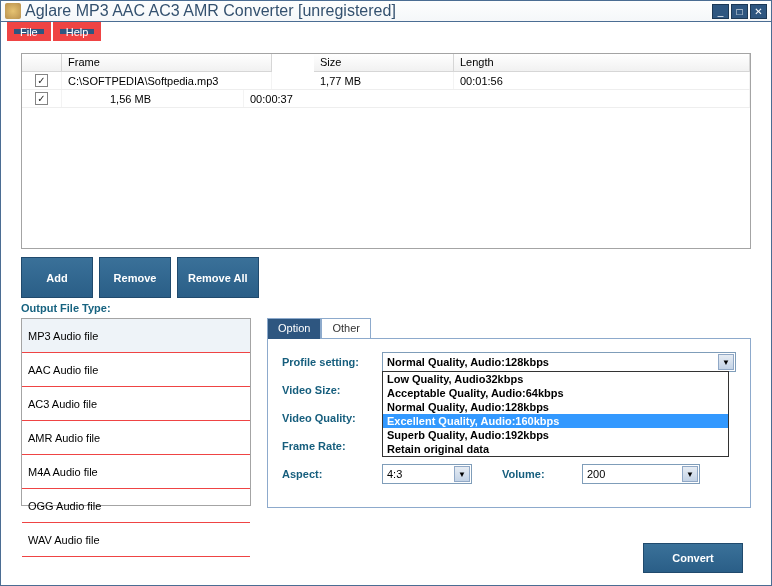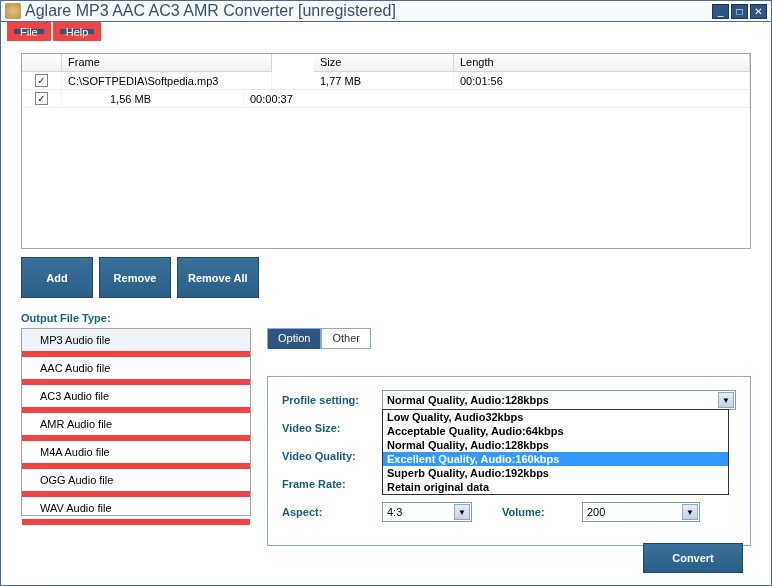--- a/index.html
+++ b/index.html
@@ -23,32 +23,32 @@
 .col.chk { width: 40px; justify-content: center; }
 .col.nm { width: 210px; }
 .col.sz { width: 140px; margin-left: 42px; }
 .col.ln { flex: 1; }
 .chkbox { width: 13px; height: 13px; border: 1px solid #848484; display: flex; align-items: center; justify-content: center; font-size: 10px; color: #282828; }
 
 .btn-row { margin-top: 8px; display: flex; gap: 6px; }
 .btn { min-width: 72px; height: 41px; background: linear-gradient(#3a7199,#2a5e87); border: 1px solid #204a6d; color: #fff; display: flex; align-items: center; justify-content: center; cursor: pointer; font-weight: bold; padding: 0 10px; }
 .btn.convert { min-width: 100px; height: 30px; position: absolute; right: 28px; bottom: 12px; }
 
-.out-label { color: #176380; font-weight: bold; margin-top: 14px; margin-bottom: 4px; }
+.out-label { color: #176380; font-weight: bold; margin-top: 4px; margin-bottom: 4px; }
 .lower { display: flex; gap: 16px; }
 .file-types { width: 230px; height: 188px; border: 1px solid #a4a4a4; background: #fff; }
-.ft-item { padding: 2px 18px; border-bottom: 6px solid #ef4444; height: 28px; display: flex; align-items: center; }
+.ft-item { padding: 2px 6px; border-bottom: 1px solid #ef4444; height: 34px; display: flex; align-items: center; }
 .ft-item.selected { background: #eef3f8; }
 
 .options { flex: 1; position: relative; }
 .tabs { display: flex; height: 21px; margin-bottom: -1px; }
 .tab { padding: 3px 10px; border: 1px solid #8daacc; background: #f2f5f8; cursor: pointer; position: relative; }
 .tab.active { background: #2e5680; color: #fff; border-bottom: none; z-index: 2; }
 .tab.inactive { background: #fff; color: #333; }
-.opt-panel { border: 1px solid #8daacc; height: 170px; padding: 12px 14px; background: #fff; position: relative; margin-top: 28px; }
+.opt-panel { border: 1px solid #8daacc; height: 170px; padding: 12px 14px; background: #fff; position: relative; }
 .opt-row { display: flex; align-items: center; height: 22px; margin-bottom: 6px; }
 .opt-row .lbl { width: 100px; color: #165e7d; font-weight: bold; }
 .opt-row .lbl2 { width: 80px; color: #165e7d; font-weight: bold; margin-left: 30px; }
 .selectbox { height: 20px; border: 1px solid #7f9db9; background: #fff; display: flex; align-items: center; padding: 0 4px; position: relative; }
 .selectbox .arrow { position: absolute; right: 1px; top: 1px; width: 16px; height: 16px; background: linear-gradient(#e6ecf3,#c3d3e6); border: 1px solid #90a8c6; display: flex; align-items: center; justify-content: center; font-size: 8px; }
 .sb-wide { flex: 1; }
 .sb-sm { width: 90px; }
 .sb-med { width: 118px; }
 
 .dropdown { position: absolute; left: 114px; top: 32px; width: 347px; border: 1px solid #333; background: #fff; z-index: 10; }

